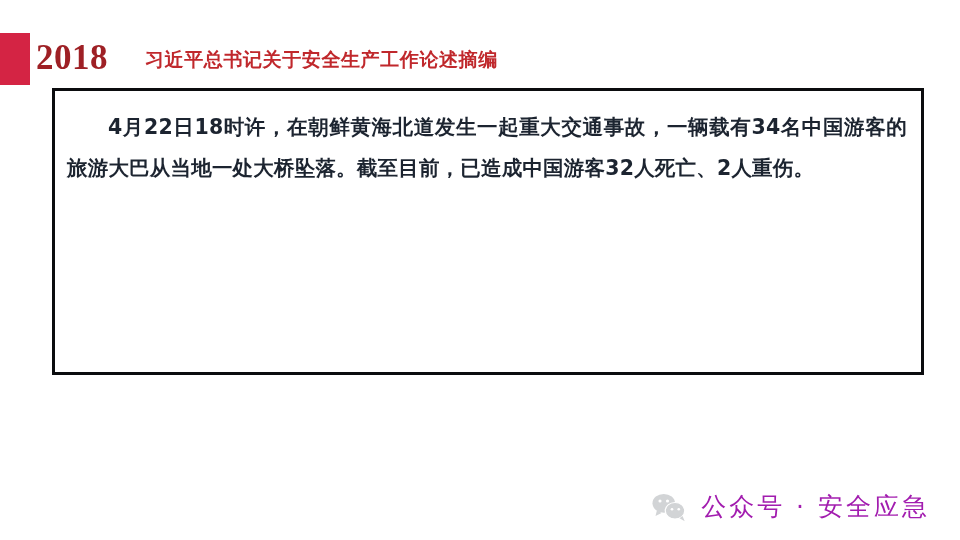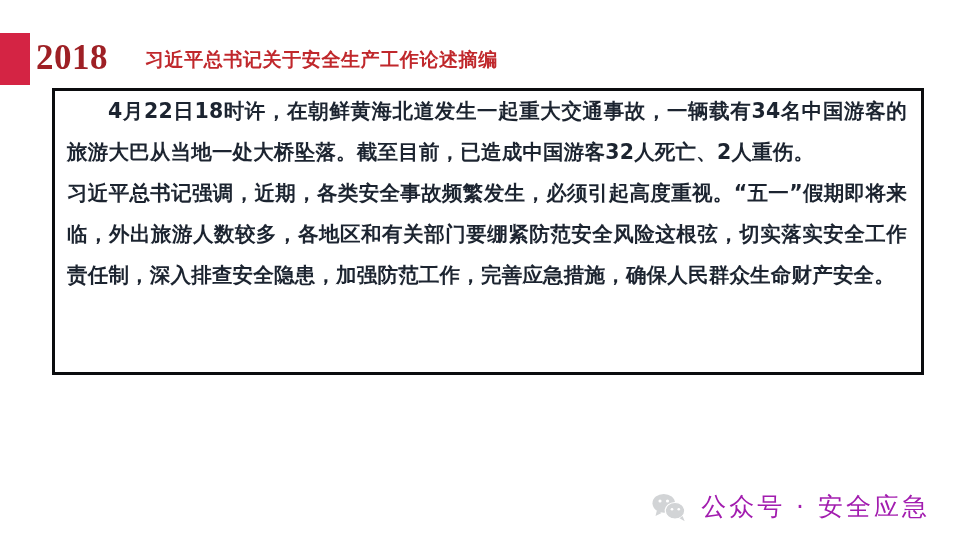--- a/index.html
+++ b/index.html
@@ -66,21 +66,21 @@
   
   .quote-box {
     position: absolute;
     left: 52px;
     top: 88px;
     width: 872px;
     height: 287px;
     box-sizing: border-box;
     border: 3px solid #0b0c0e;
     background: #ffffff;
-    padding: 0 14px 6px 12px;
+    padding: 16px 14px 6px 12px;
   }
   .quote-body {
     font-family: "DejaVu Sans", "Liberation Sans", sans-serif;
     font-weight: 700;
     font-size: 20.5px;
     line-height: 41px;
     color: #1c2430;
     letter-spacing: 0.2px;
     text-align: justify;
     text-justify: inter-ideograph;
@@ -124,21 +124,20 @@
 
   <div class="header">
     <div class="header-accent-bar"></div>
     <div class="header-year">2018</div>
     <div class="header-title">习近平总书记关于安全生产工作论述摘编</div>
   </div>
 
   <div class="quote-box">
     <div class="quote-body">
       <p class="quote-para indent">4月22日18时许，在朝鲜黄海北道发生一起重大交通事故，一辆载有34名中国游客的旅游大巴从当地一处大桥坠落。截至目前，已造成中国游客32人死亡、2人重伤。</p>
-      <p class="quote-para">习近平总书记强调，近期，各类安全事故频繁发生，必须引起高度重视。“五一”假期即将来临，外出旅游人数较多，各地区和有关部门要绷紧防范安全风险这根弦，切实落实安全工作责任制，深入排查安全隐患，加强防范工作，完善应急措施，确保人民群众生命财产安全。</p>
     </div>
   </div>
 
   <div class="footer-watermark">
     <svg class="wechat-icon" viewBox="0 0 48 40" aria-hidden="true">
       <ellipse cx="17" cy="15" rx="15" ry="12.5" fill="#d2d4d6"></ellipse>
       <polygon points="8,24 6,32 14,28" fill="#d2d4d6"></polygon>
       <circle cx="12" cy="12" r="2.1" fill="#ffffff"></circle>
       <circle cx="22" cy="12" r="2.1" fill="#ffffff"></circle>
       <ellipse cx="32" cy="25" rx="13" ry="11" fill="#d2d4d6" stroke="#ffffff" stroke-width="1.6"></ellipse>

